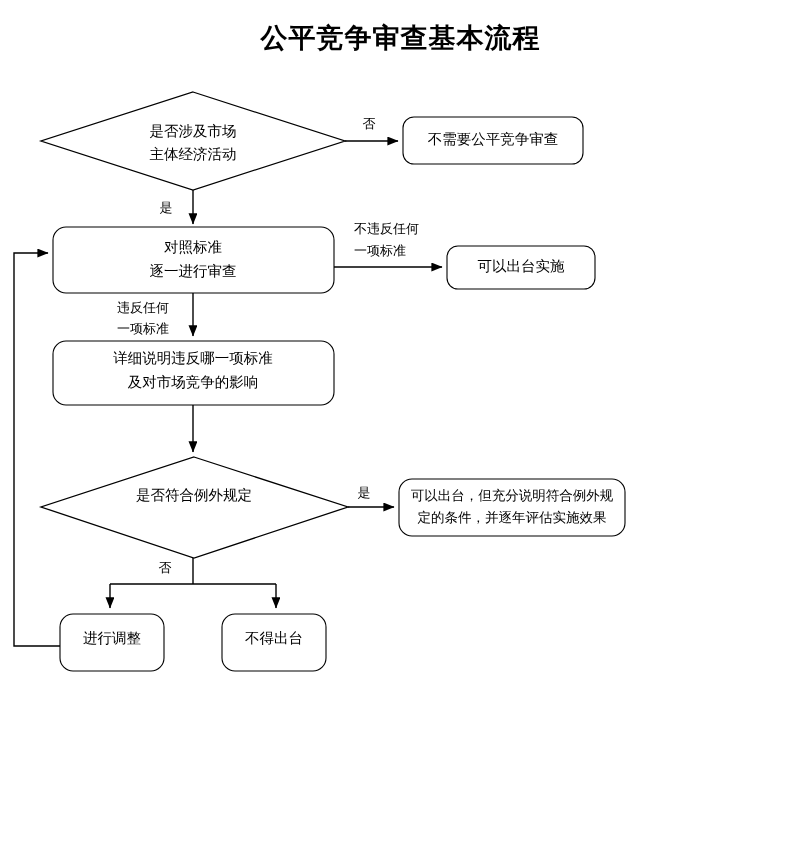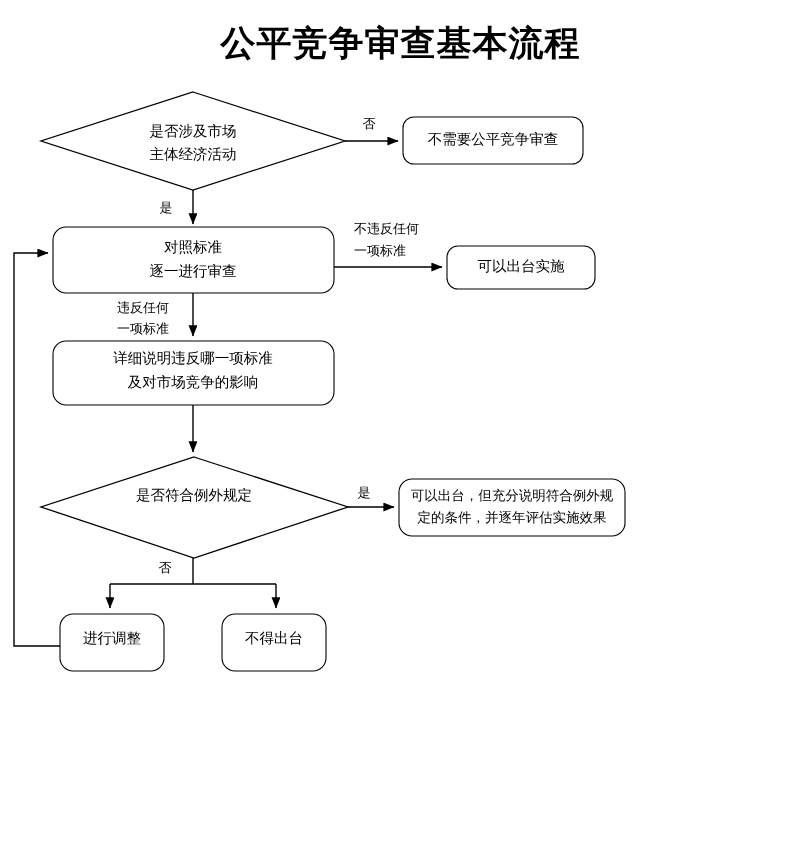--- a/index.html
+++ b/index.html
@@ -19,21 +19,21 @@
     width: 801px;
     height: 847px;
     background: #ffffff;
   }
   #chart-title {
     position: absolute;
     left: 0;
     top: 20px;
     width: 801px;
     text-align: center;
-    font-size: 35px;
+    font-size: 27px;
     font-weight: bold;
     letter-spacing: 1px;
     font-family: "Liberation Serif", "DejaVu Serif", serif;
     color: #000000;
   }
   #flow-svg {
     position: absolute;
     left: 0;
     top: 0;
     width: 801px;

